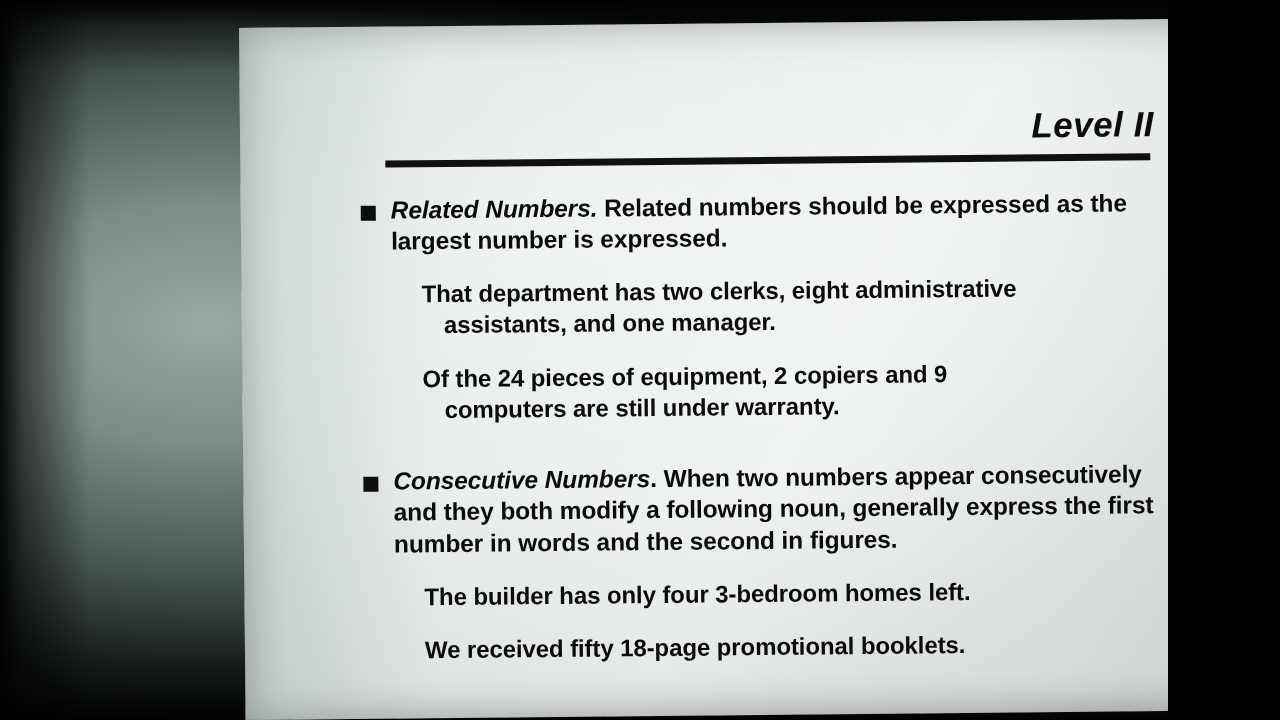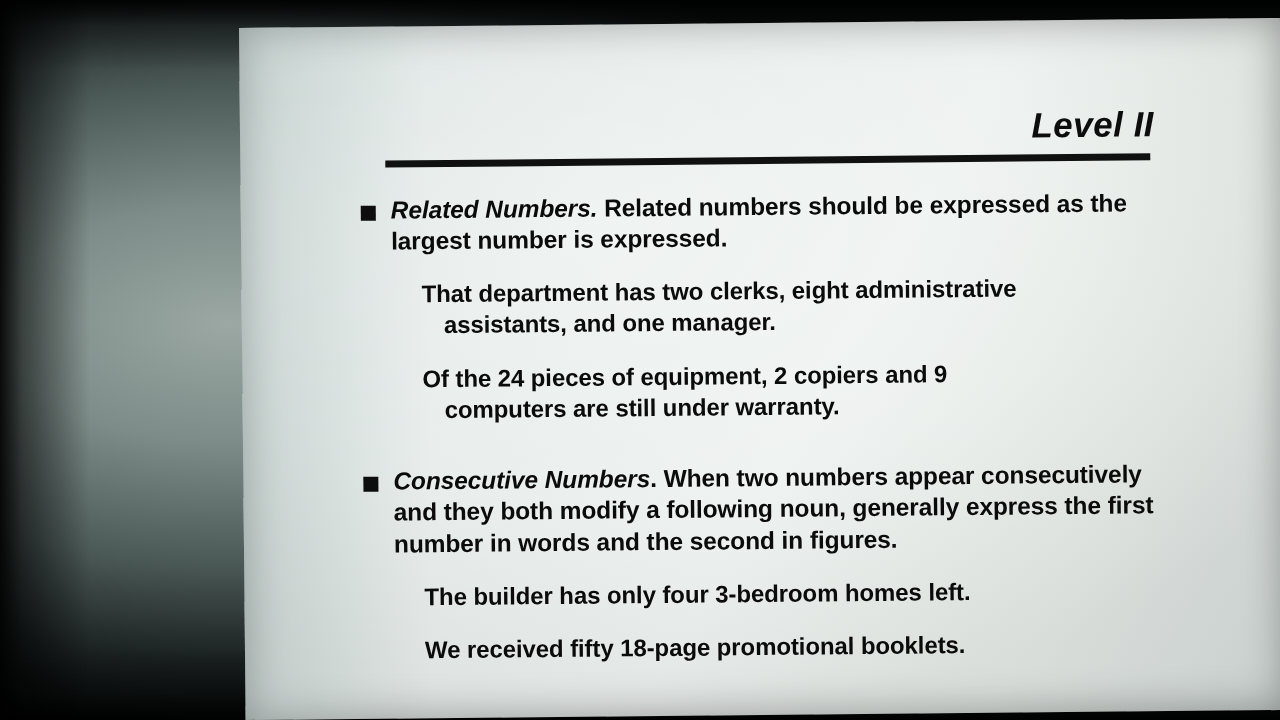--- a/index.html
+++ b/index.html
@@ -7,21 +7,21 @@
     padding: 0;
     width: 1280px;
     height: 720px;
     overflow: hidden;
     background: #000;
     font-family: "Liberation Sans", sans-serif;
   }
 
   #stage {
     position: relative;
-    width: 1280px;
+    width: 1168px;
     height: 720px;
     background: #a3a3a3;
     overflow: hidden;
   }
 
   
   .backdrop {
     position: absolute;
     inset: 0;
     background:

